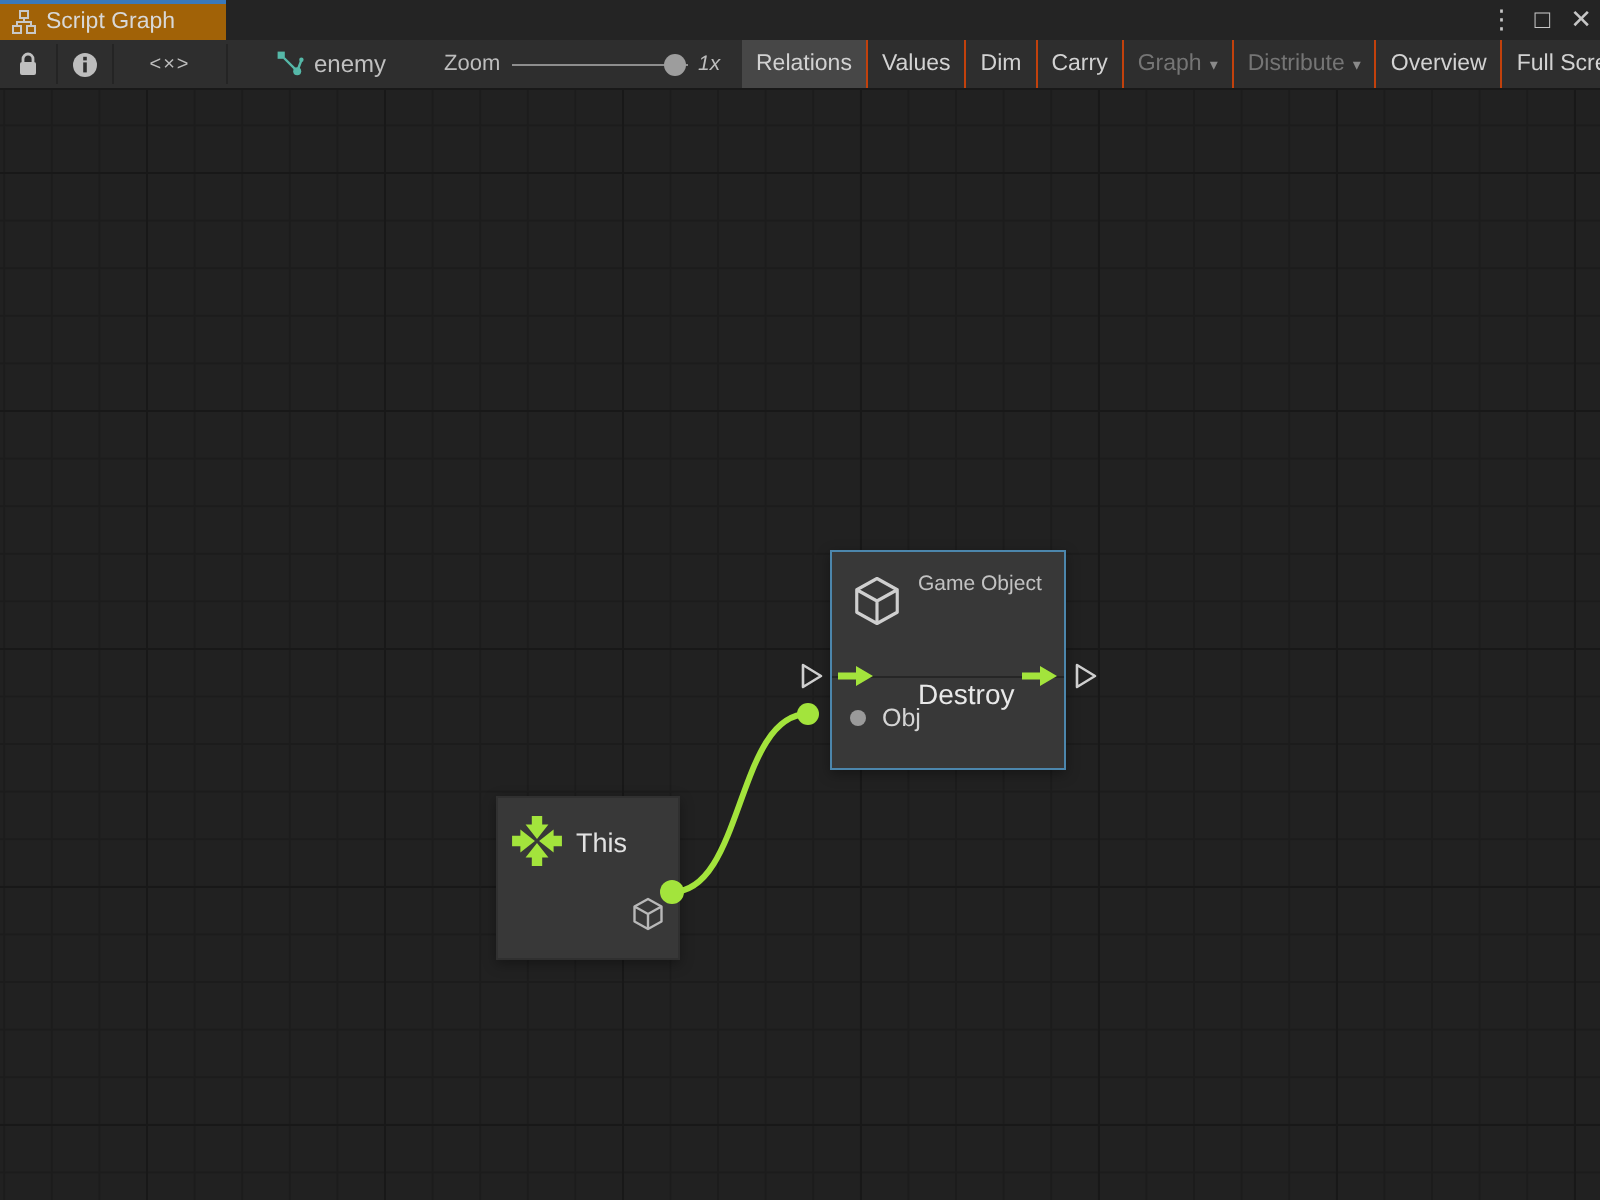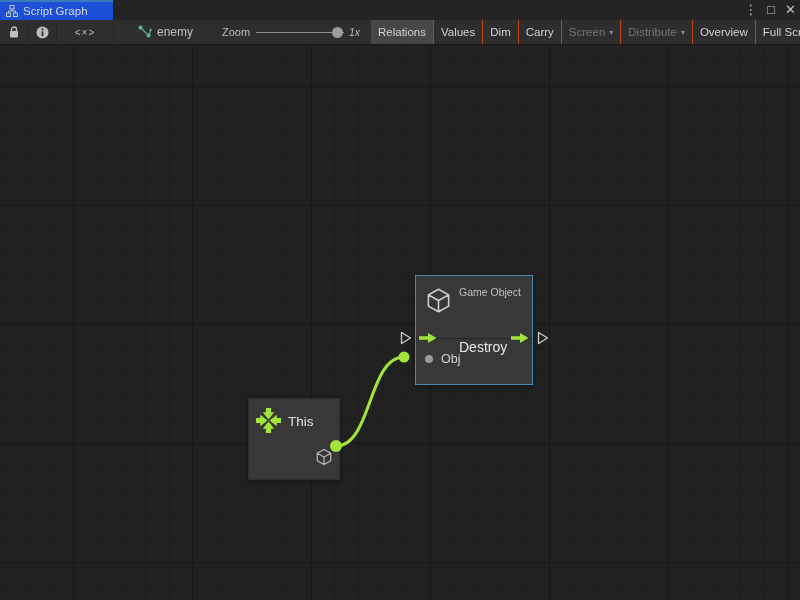--- a/index.html
+++ b/index.html
@@ -1,21 +1,21 @@
 <!DOCTYPE html>
 <html><head>
 <meta charset="utf-8">
 <style>
   html,body{margin:0;padding:0;background:#191919;}
   *{box-sizing:border-box;font-family:"Liberation Sans",sans-serif;}
   .window{position:relative;width:800px;height:600px;overflow:hidden;background:#222;}
 
   
   .tabstrip{position:absolute;left:0;top:0;width:800px;height:20px;background:#242424;}
-  .tab{position:absolute;left:0;top:0;width:113px;height:20px;background:#1d4ed8;
+  .tab{position:absolute;left:0;top:0;width:113px;height:20px;background:#a16207;
        border-top:2px solid #3a79bb;display:flex;align-items:center;gap:5px;padding:0 6px;}
   .tab-title{font-size:11.5px;color:#d8d8d8;white-space:nowrap;}
   .win-controls{position:absolute;right:4px;top:0;height:20px;display:flex;align-items:center;gap:10px;
                 color:#c6c6c6;font-size:13px;}
   .win-controls span{cursor:default;line-height:20px;}
 
   
   .toolbar{position:absolute;left:0;top:20px;width:800px;height:25px;background:#2e2e2e;
            border-bottom:1px solid #191919;}
   .tb-icon-btn{position:absolute;top:0;height:24px;display:flex;align-items:center;justify-content:center;}
@@ -129,21 +129,21 @@
       <div class="tb-btn">
         <span>Values</span>
         </div>
       <div class="tb-btn">
         <span>Dim</span>
         </div>
       <div class="tb-btn">
         <span>Carry</span>
         </div>
       <div class="tb-btn disabled">
-        <span>Screen</span>
+        <span>Graph</span>
         <span class="dd-arrow">▾</span>
         </div>
       <div class="tb-btn disabled">
         <span>Distribute</span>
         <span class="dd-arrow">▾</span>
         </div>
       <div class="tb-btn">
         <span>Overview</span>
         </div>
       <div class="tb-btn">

